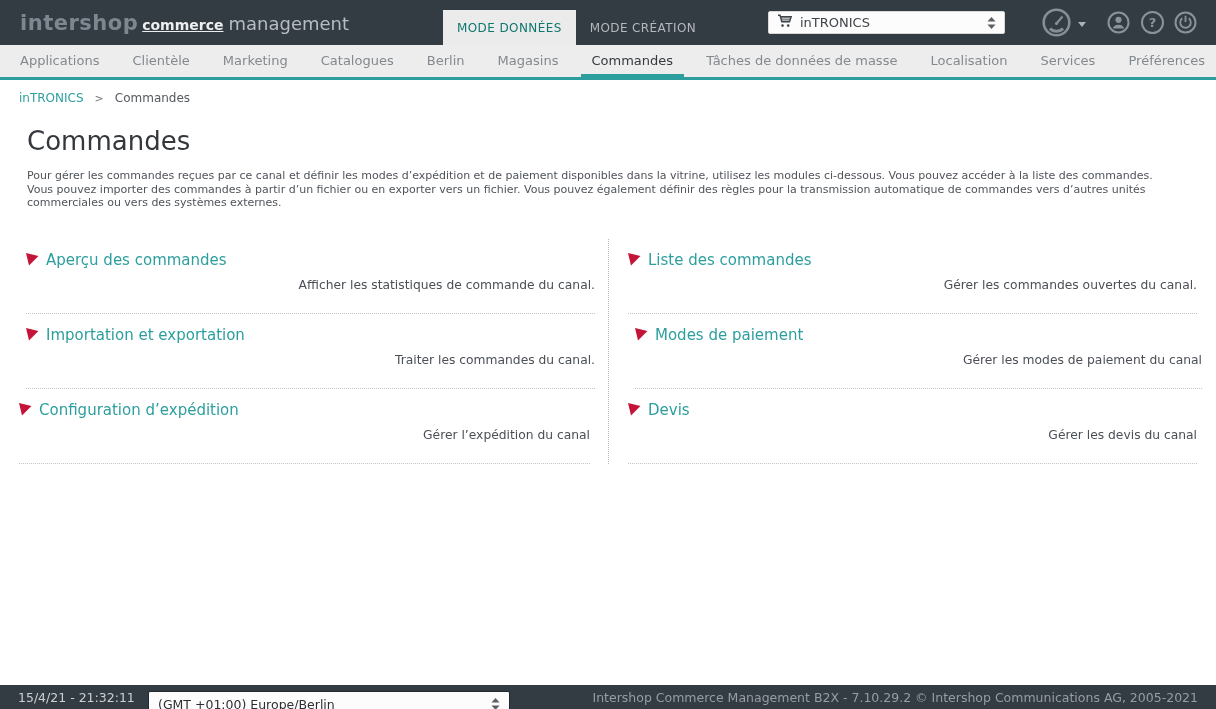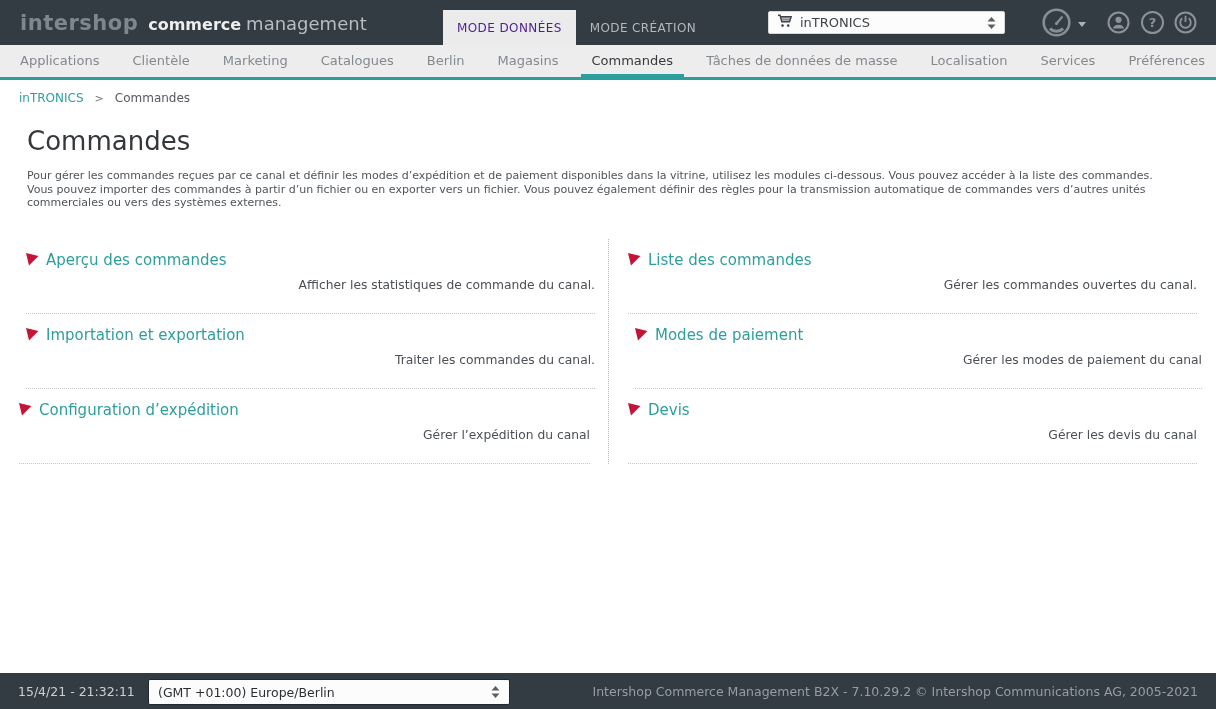--- a/index.html
+++ b/index.html
@@ -5,27 +5,27 @@
   * { margin:0; padding:0; box-sizing:border-box; }
   html,body { width:1216px; height:709px; overflow:hidden; background:#fff;
               font-family:"DejaVu Sans", sans-serif; }
   body { position:relative; }
 
   
   .topbar { position:relative; height:45px; background:#333b43; }
   .logo { position:absolute; left:20px; top:50%; transform:translateY(-50%);
           display:flex; align-items:baseline; white-space:nowrap; }
   .logo-brand { font-size:21px; font-weight:bold; color:#7e8790; letter-spacing:.5px; }
-  .logo-bold  { font-size:16px; font-weight:bold; color:#eceeef; margin-left:10px; }
+  .logo-bold  { font-size:14px; font-weight:bold; color:#eceeef; margin-left:4px;text-decoration:underline; }
   .logo-light { font-size:18px; color:#b7bdc2; margin-left:5px; }
 
   .mode-tabs { position:absolute; left:443px; bottom:0; display:flex; align-items:flex-end; }
   .mode-tab { padding:11px 14px 10px; font-size:12px; letter-spacing:.4px;
               color:#b4b9bd; white-space:nowrap; cursor:pointer; }
-  .mode-tab.active { background:#ebebec; color:#4c1d95; }
+  .mode-tab.active { background:#ebebec; color:#0f766e; }
 
   .channel-select { position:absolute; left:768px; top:11px; width:237px; height:23px;
                     background:#fcfcfc; border:1px solid #d8d8d8; border-radius:2px;
                     display:flex; align-items:center; padding:0 8px; cursor:pointer; }
   .channel-select .label { margin-left:8px; font-size:13px; color:#3f444a; }
   .stepper { margin-left:auto; display:flex; align-items:center; }
 
   .gauge-wrap { position:absolute; left:1041px; top:7px; display:flex; align-items:center; cursor:pointer; }
   .caret-down { width:0; height:0; margin-left:6px;
                 border-left:4px solid transparent; border-right:4px solid transparent;
@@ -56,21 +56,21 @@
                      border-left:1px dotted #b9b9b9; }
   .cell-inner { border-bottom:1px dotted #c6c6c6; padding:12px 0 21px; }
   .cell.left  .cell-inner { margin:0 14px 0 26px; }
   .cell.right .cell-inner { margin:0 19px 0 19px; }
   .module-head { display:flex; align-items:center; }
   .module-head svg { margin-right:7px; flex:none; }
   .module-link { font-size:15px; color:#2d9e9e; text-decoration:none; cursor:pointer; }
   .module-desc { margin-top:9px; font-size:12.3px; color:#4b5056;text-align:right; }
 
   
-  .footer { position:absolute; left:0; bottom:0; width:100%; height:36px; background:#333b43; }
+  .footer { position:absolute; left:0; bottom:0; width:100%; height:24px; background:#333b43; }
   .footer .time { position:absolute; left:18px; top:50%; transform:translateY(-50%);
                   font-size:12.5px; color:#ccd0d3; }
   .tz-select { position:absolute; left:148px; top:6px; width:362px; height:24px;
                background:#fcfcfc; border:1px solid #23282e; border-radius:2px;
                display:flex; align-items:center; padding:12px 9px; cursor:pointer;
                font-size:12.5px; color:#2b2f33; }
   .footer .copyright { position:absolute; right:18px; top:50%; transform:translateY(-50%);
                        font-size:12.5px; color:#979da3; }
 </style>
 </head>

